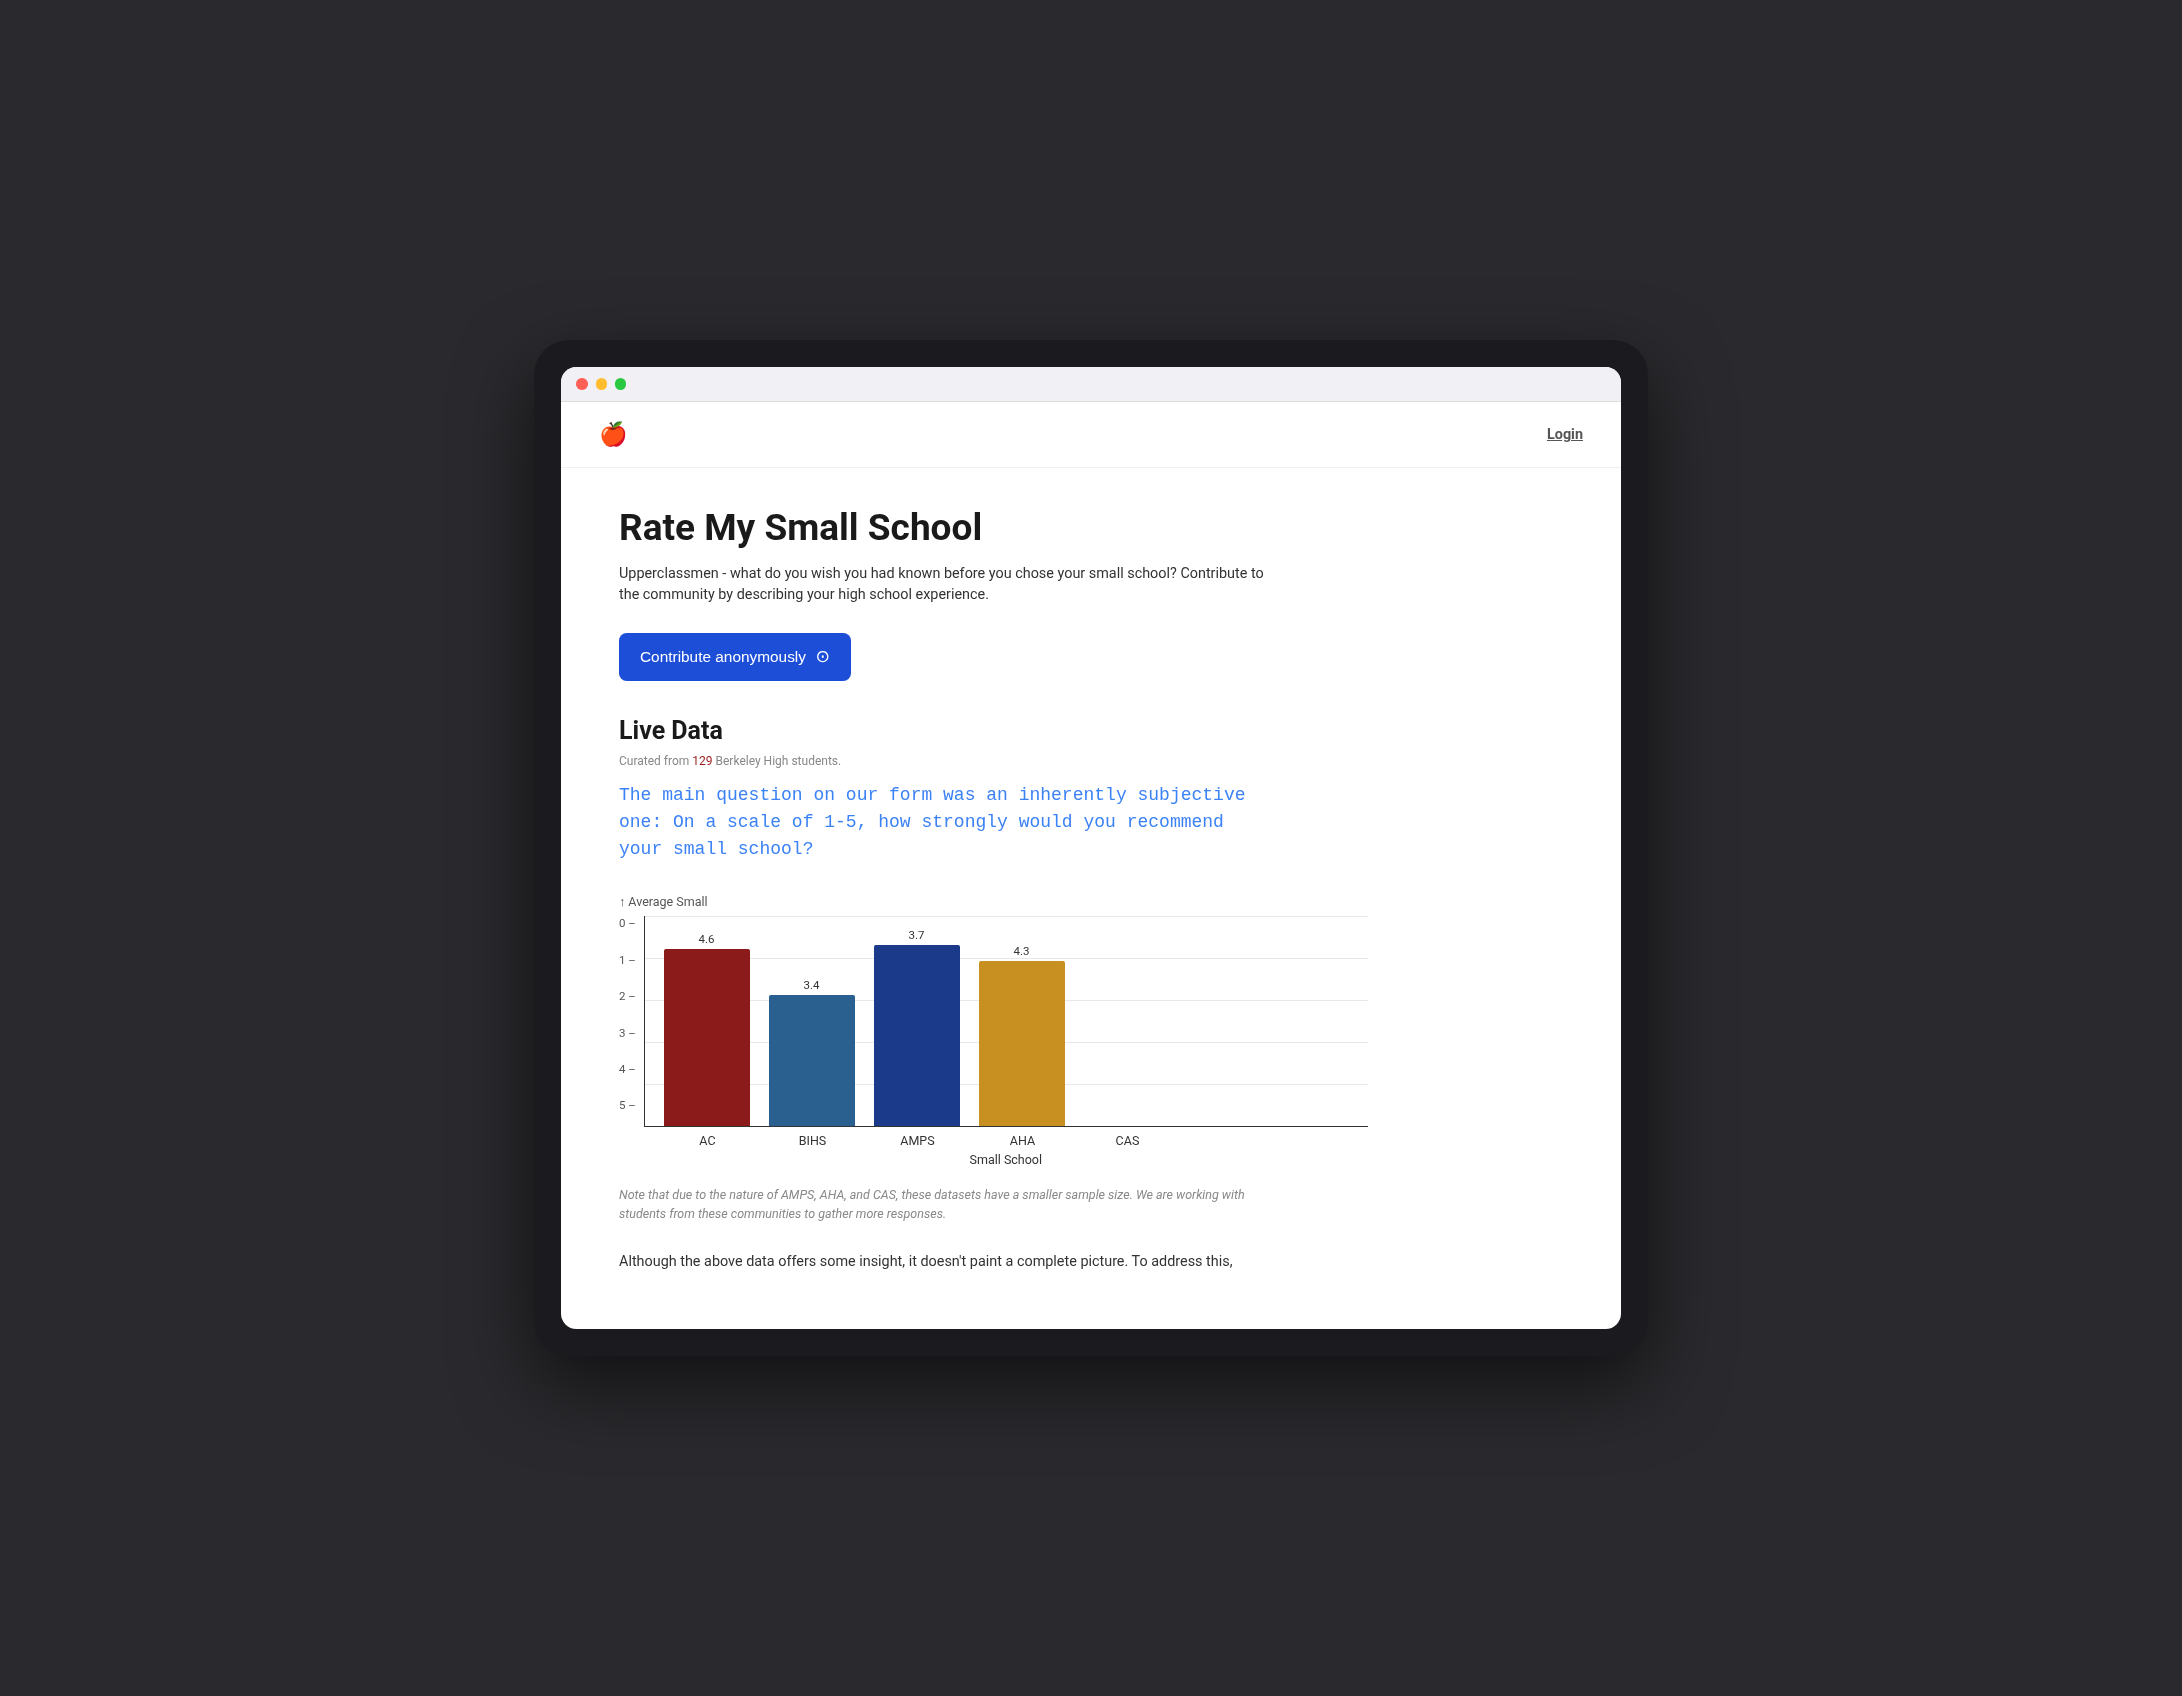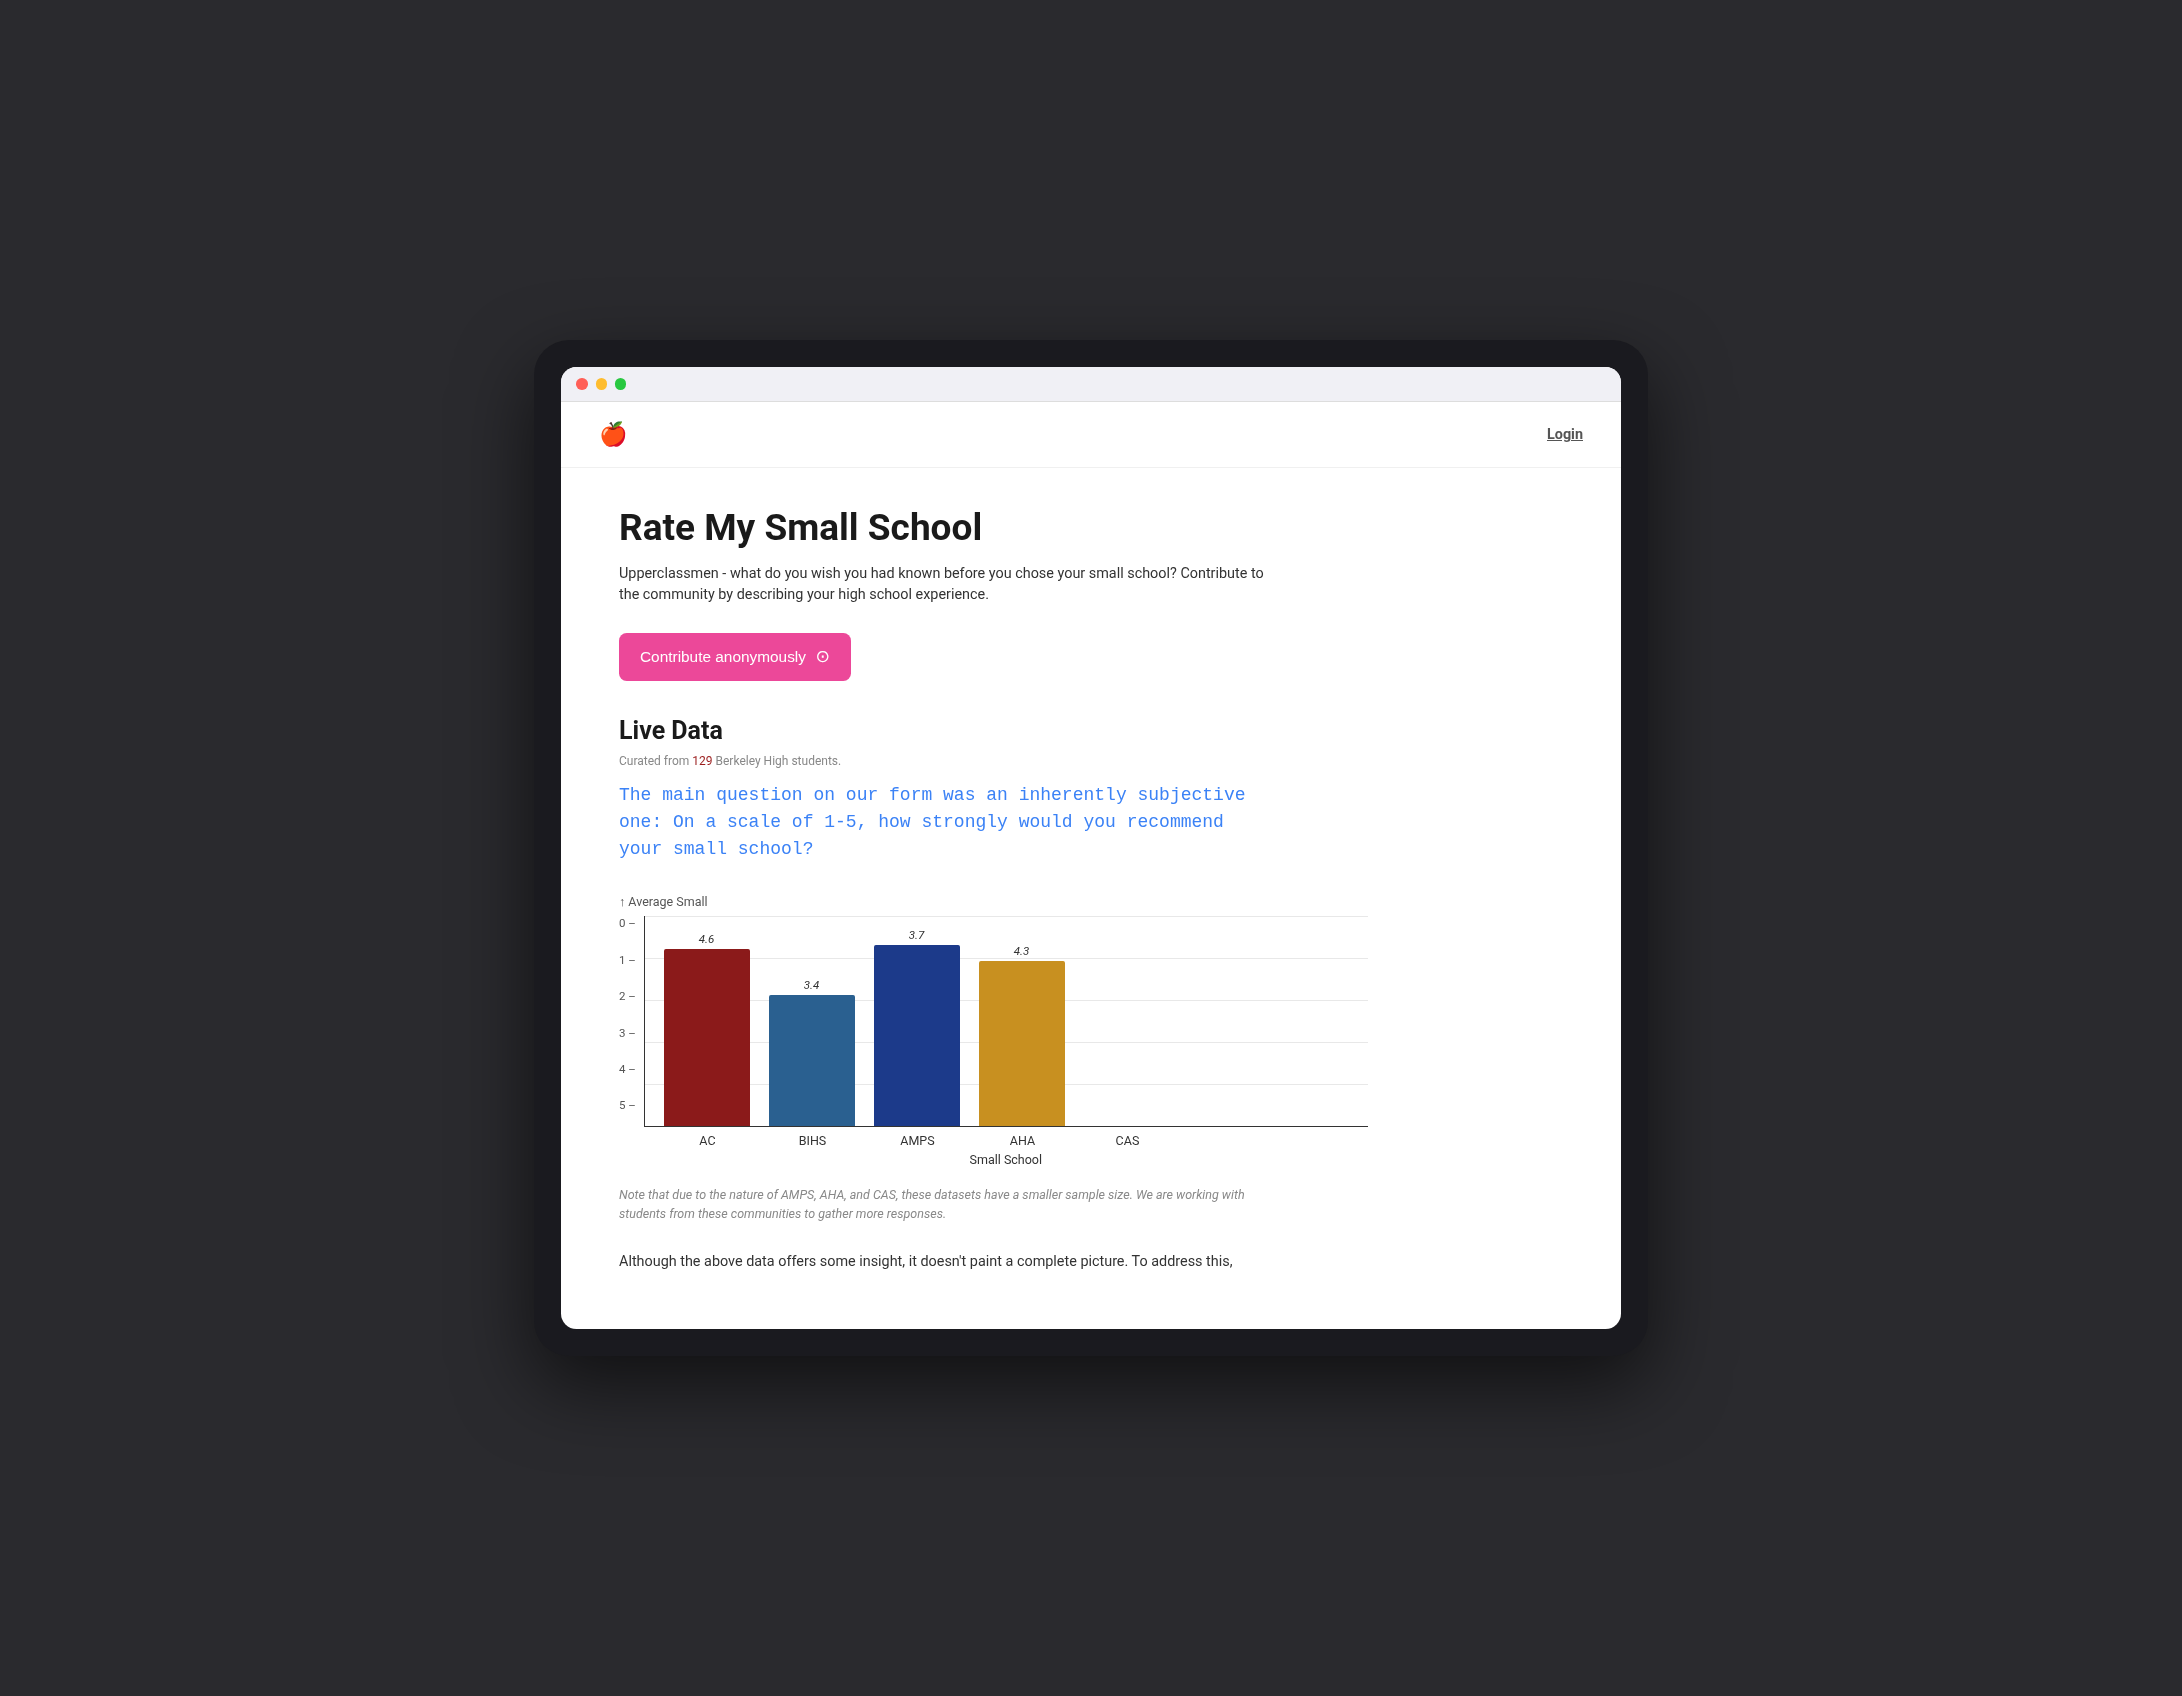--- a/index.html
+++ b/index.html
@@ -95,21 +95,21 @@
       color: #333;
       line-height: 1.5;
       margin-bottom: 27px;
       max-width: 653px;
     }
 
     .contribute-btn {
       display: inline-flex;
       align-items: center;
       gap: 9.6px;
-      background: #ec4899;
+      background: #1d4ed8;
       color: #fff;
       border: none;
       border-radius: 7.7px;
       padding: 13.4px 21px;
       font-size: 15.4px;
       font-weight: 500;
       cursor: pointer;
       margin-bottom: 35px;
     }
 
@@ -215,21 +215,20 @@
       align-items: center;
       gap: 3.8px;
       position: relative;
       z-index: 1;
     }
 
     .bar-value-label {
       font-size: 11.5px;
       color: #333;
       text-align: left;
-      font-style: italic;
     }
 
     .bar {
       width: 86px;
       border-radius: 1.9px 1.9px 0 0;
     }
 
     .x-axis-labels {
       display: flex;
       gap: 19px;

